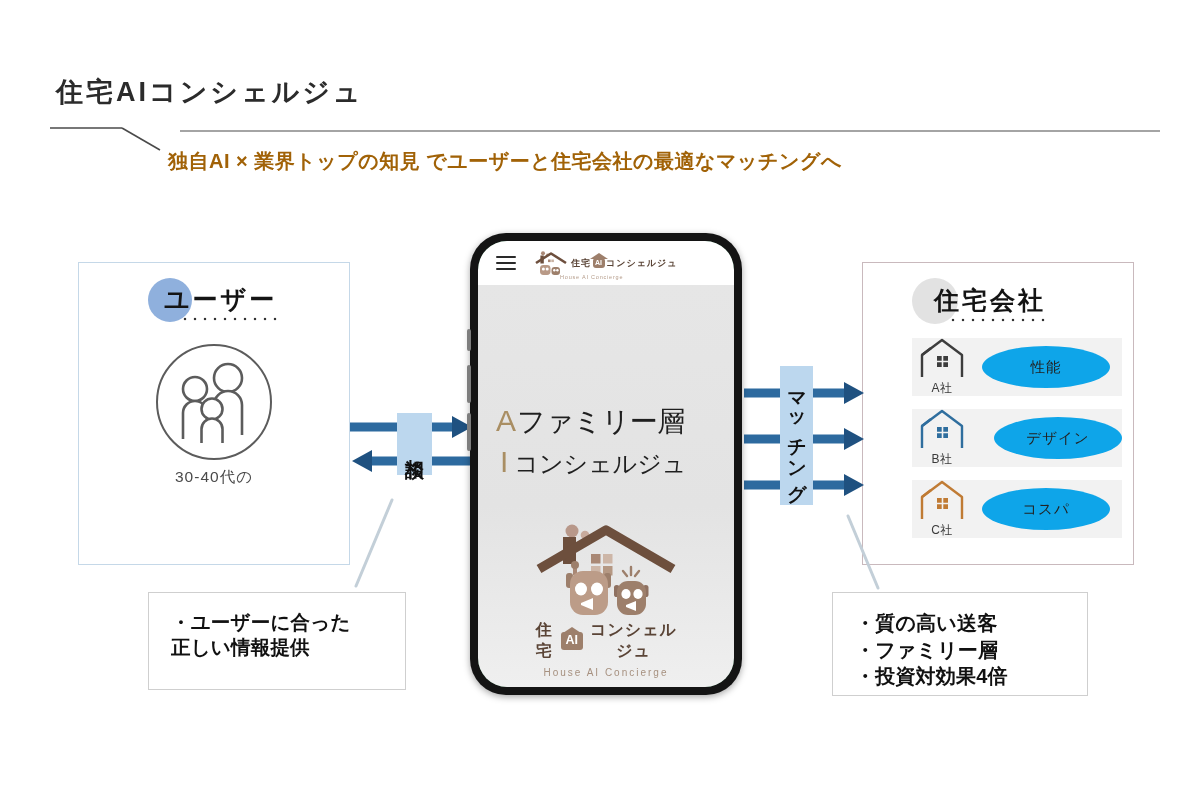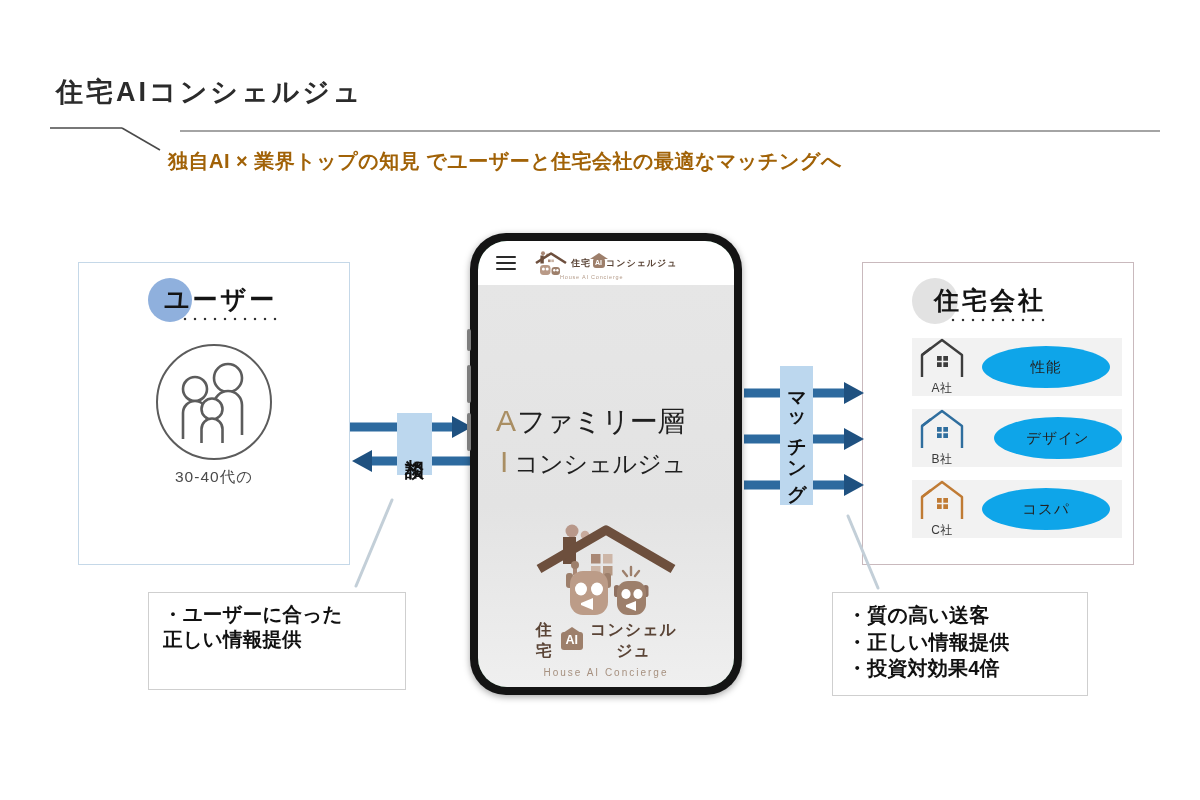--- a/index.html
+++ b/index.html
@@ -126,21 +126,21 @@
   }
   .lbl-soudan { left: 397px; top: 413px; width: 35px; height: 62px; font-size: 19px; letter-spacing: 1px; }
   .lbl-soudan span { writing-mode: vertical-rl; line-height: 1.05; }
   .lbl-matching { left: 780px; top: 366px; width: 33px; height: 139px; font-size: 19px; }
   .lbl-matching span { writing-mode: vertical-rl; line-height: 1.1; letter-spacing: 1px; }
 
   
   .callout { position: absolute; background: #fff; border: 1.4px solid #cfcfcf; }
   .callout-left { left: 148px; top: 592px; width: 258px; height: 98px; }
   .callout-right { left: 832px; top: 592px; width: 256px; height: 104px; }
-  .callout ul { list-style: none; margin: 0; padding: 9px 0 0 14px; }
+  .callout ul { list-style: none; margin: 8px; padding: 9px 0 0 14px; }
   .callout li {
     font-size: 20px; font-weight: 700; color: #111;
     line-height: 1.28; letter-spacing: .2px; white-space: pre-line;
   }
   .callout-left li { font-size: 19.5px; }
   .callout-right li { font-size: 20px; line-height: 1.33; }
 
   
   .ai-pill {
     position: absolute; left: 437px; top: 660px; width: 348px; height: 58px;
@@ -353,19 +353,19 @@
   <div class="callout callout-left">
     <ul>
       <li>・ユーザーに合った
   正しい情報提供</li>
     </ul>
   </div>
 
   <div class="callout callout-right">
     <ul>
       <li>・質の高い送客</li>
-      <li>・正しい情報提供</li>
+      <li>・ファミリー層</li>
       <li>・投資対効果4倍</li>
     </ul>
   </div>
 
 
 </div>
 
 </body></html>

